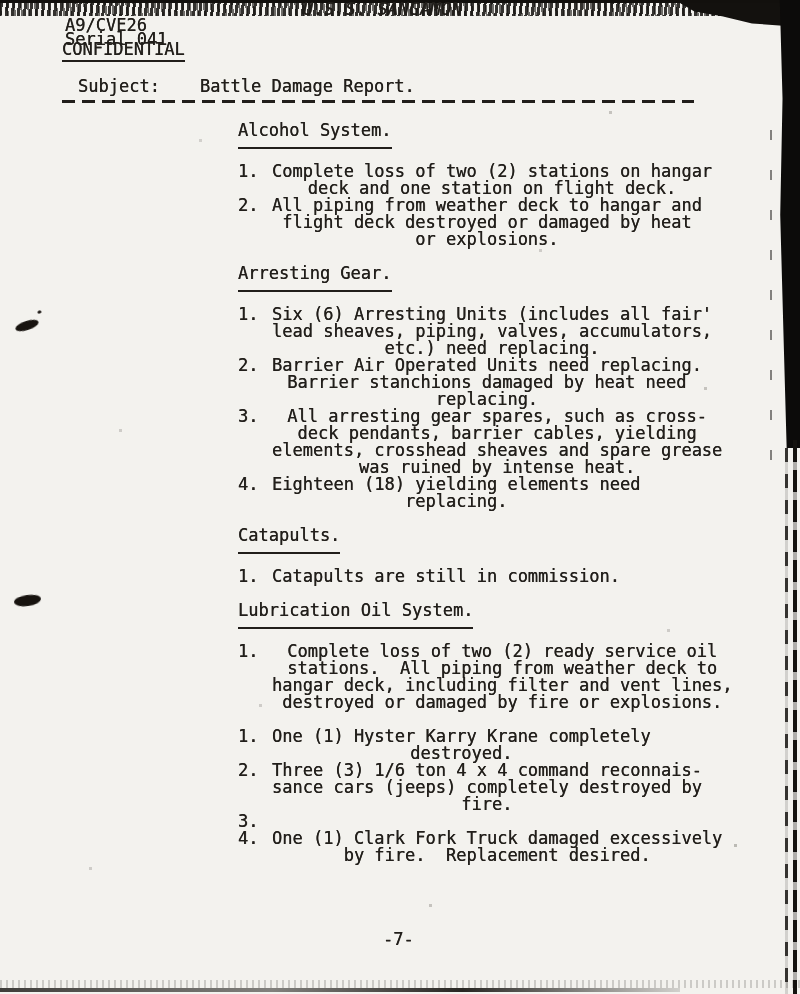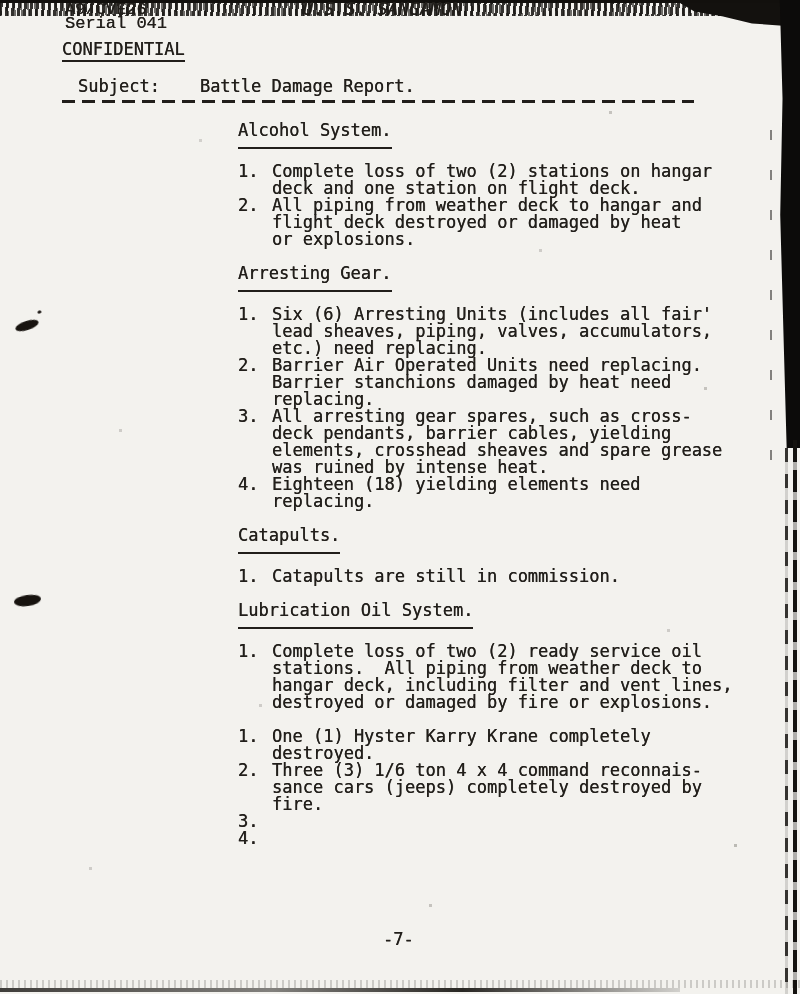--- a/index.html
+++ b/index.html
@@ -65,21 +65,21 @@
   .paper-dots {
     position:absolute; left:0; top:0; width:1px; height:1px; background:transparent; z-index:0;
     box-shadow:
       610px 112px 0 1px rgba(60,55,48,.25), 540px 250px 0 1px rgba(60,55,48,.2),
       120px 430px 0 1px rgba(60,55,48,.2), 705px 388px 0 1px rgba(60,55,48,.25),
       260px 705px 0 1px rgba(60,55,48,.2), 668px 630px 0 1px rgba(60,55,48,.2),
       90px 868px 0 1px rgba(60,55,48,.2), 430px 905px 0 1px rgba(60,55,48,.25),
       735px 845px 0 1px rgba(60,55,48,.3), 200px 140px 0 1px rgba(60,55,48,.18);
   }
   
-  .doc-id { position:absolute; left:65px; top:3px; z-index:3; line-height:13.5px;font-family:Liberation Mono, monospace; }
+  .doc-id { position:absolute; left:65px; top:19px; z-index:3; line-height:13.5px; }
   .ship-name { position:absolute; left:303px; top:1px; z-index:3; letter-spacing:.4px;font-style:italic; }
   .classification {
     position:absolute; left:62px; top:41px; z-index:3;
     border-bottom:2px solid #211e1a; padding-bottom:2px;text-align:center;
   }
   .subject-row { position:absolute; left:62px; top:78px; z-index:3; display:flex; gap:40px;margin-left:16px; }
   .subject-divider {
     position:absolute; left:62px; top:100px; width:632px; height:3px; z-index:3;
     background:repeating-linear-gradient(90deg, #211e1a 0 13px, transparent 13px 20px);
   }
@@ -87,21 +87,21 @@
   .report-body { position:absolute; left:238px; top:122px; width:512px; z-index:3; }
   .doc-section { margin-bottom:17px; }
   .sec-heading {
     display:inline-block; margin:0 0 14px 0;
     font-size:17px; line-height:17px; font-weight:normal;
     border-bottom:2px solid #211e1a; padding-bottom:8px;
   }
   .sec-items { }
   .sec-item { display:flex; }
   .item-num { width:34px; flex:none; }
-  .item-text { white-space:pre-wrap; }
+  .item-text { white-space:pre-wrap;text-align:center; }
   .page-number { position:absolute; left:383px; top:931px; z-index:3; }
 </style>
 </head>
 <body>
 
 <div class="paper-dots"></div>
 <div class="top-band"></div>
 <div class="strip-solid"></div>
 <div class="strip-line-a"></div>
 <div class="strip-line-b"></div>
@@ -212,18 +212,20 @@
 sance cars (jeeps) completely destroyed by
 fire.</span>
   </div>
 
   <div class="sec-item">
     <span class="item-num">3.</span>
   </div>
 
   <div class="sec-item">
     <span class="item-num">4.</span>
+    <span class="item-text">One (1) Clark Fork Truck damaged excessively
+by fire.  Replacement desired.</span>
   </div>
 </div>
   </section>
 </main>
 
 <div class="page-number typed">-7-</div>
 
 </body></html>

